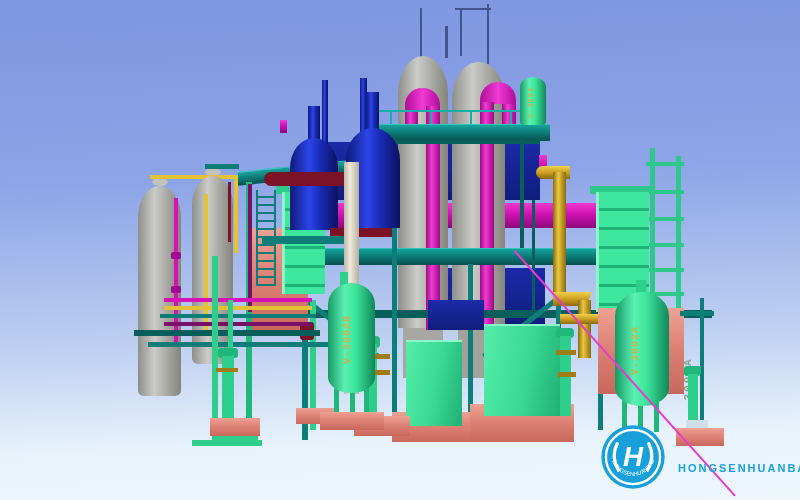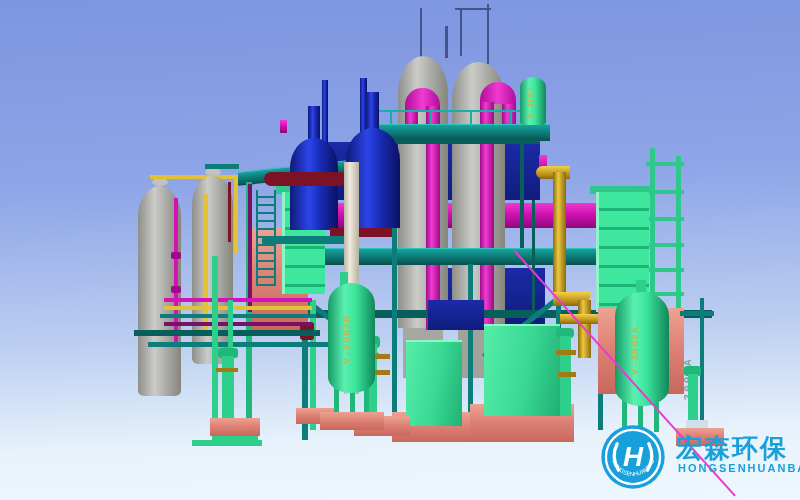--- a/index.html
+++ b/index.html
@@ -195,17 +195,16 @@
       <circle cx="50" cy="50" r="48" fill="#18a0dc"></circle>
       <circle cx="50" cy="50" r="41" fill="none" stroke="#ffffff" stroke-width="3.5"></circle>
       <path d="M26,30 Q16,50 28,70" stroke="#ffffff" stroke-width="5" fill="none" stroke-linecap="round"></path>
       <path d="M74,30 Q84,50 72,70" stroke="#ffffff" stroke-width="5" fill="none" stroke-linecap="round"></path>
       <text x="50" y="64" font-size="42" font-weight="bold" font-style="italic" fill="#ffffff" text-anchor="middle" font-family="Liberation Sans, sans-serif">H</text>
       <path id="arcpath" d="M18,56 A34,34 0 0,0 82,56" fill="none"></path>
       <text font-size="8.5" fill="#ffffff" font-family="Liberation Sans, sans-serif">
         <textPath href="#arcpath">HONGSENHUANBAO</textPath>
       </text>
     </svg>
-    <div class="logo-cn s" style="left:80px;top:11px">宏森环保</div>
     <div class="logo-en s" style="left:82px;top:42px">HONGSENHUANBAO</div>
   </div>
 
 </div>
 
 </body></html>

